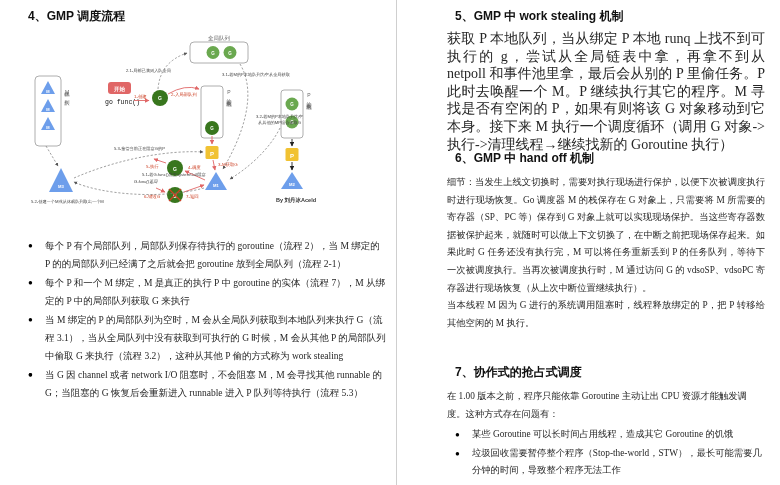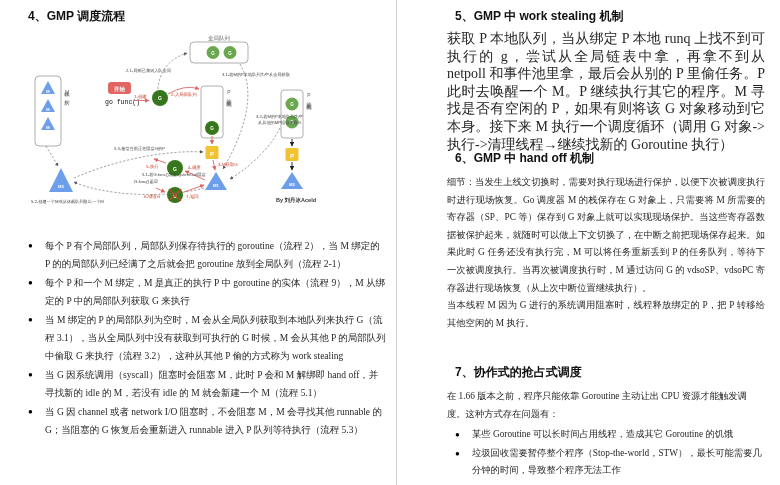--- a/index.html
+++ b/index.html
@@ -156,35 +156,35 @@
   <text class="nletter" x="31" y="156" font-size="4.2">M3</text>
   <text class="dlabel" x="1" y="171">5.2-创建一个M或从休眠队列取出一个M</text>
   <path class="dash" d="M16,114 L28,134" marker-end="url(#arD)"></path>
   <path class="dash" d="M44,146 C90,126 140,118 173,120" marker-end="url(#arD)"></path>
   <text class="dlabel" x="84" y="118">5.3-接管当前正在阻塞G的P</text>
 </svg>
 </div>
 
 <div class="bullets">
   <div class="bullet"><span class="dot">●</span><span>每个 P 有个局部队列，局部队列保存待执行的 goroutine（流程 2），当 M 绑定的 P 的的局部队列已经满了之后就会把 goroutine 放到全局队列（流程 2-1）</span></div>
-  <div class="bullet"><span class="dot">●</span><span>每个 P 和一个 M 绑定，M 是真正的执行 P 中 goroutine 的实体（流程 9），M 从绑定的 P 中的局部队列获取 G 来执行</span></div>
+  <div class="bullet"><span class="dot">●</span><span>每个 P 和一个 M 绑定，M 是真正的执行 P 中 goroutine 的实体（流程 7），M 从绑定的 P 中的局部队列获取 G 来执行</span></div>
   <div class="bullet"><span class="dot">●</span><span>当 M 绑定的 P 的局部队列为空时，M 会从全局队列获取到本地队列来执行 G（流程 3.1），当从全局队列中没有获取到可执行的 G 时候，M 会从其他 P 的局部队列中偷取 G 来执行（流程 3.2），这种从其他 P 偷的方式称为 work stealing</span></div>
-  <div class="bullet"><span class="dot">●</span><span>当 G 因系统调用（syscall）阻塞时会阻塞 M，此时 P 会和 M 解绑即 hand off，并寻找新的 idle 的 M，若没有 idle 的 M 就会新建一个 M（流程 5.1）</span></div>
+  <div class="bullet"><span class="dot">●</span></div>
   <div class="bullet"><span class="dot">●</span><span>当 G 因 channel 或者 network I/O 阻塞时，不会阻塞 M，M 会寻找其他 runnable 的 G；当阻塞的 G 恢复后会重新进入 runnable 进入 P 队列等待执行（流程 5.3）</span></div>
 </div>
 
 <div class="right-col">
   <h2 class="rc-h5">5、GMP 中 work stealing 机制</h2>
   <p class="rc-p5">获取 P 本地队列，当从绑定 P 本地 runq 上找不到可执行的 g，尝试从全局链表中拿，再拿不到从 netpoll 和事件池里拿，最后会从别的 P 里偷任务。P 此时去唤醒一个 M。P 继续执行其它的程序。M 寻找是否有空闲的 P，如果有则将该 G 对象移动到它本身。接下来 M 执行一个调度循环（调用 G 对象-&gt;执行-&gt;清理线程→继续找新的 Goroutine 执行）</p>
 
   <h2 class="rc-h6">6、GMP 中 hand off 机制</h2>
   <div class="rc-p6">
     <p>细节：当发生上线文切换时，需要对执行现场进行保护，以便下次被调度执行时进行现场恢复。Go 调度器 M 的栈保存在 G 对象上，只需要将 M 所需要的寄存器（SP、PC 等）保存到 G 对象上就可以实现现场保护。当这些寄存器数据被保护起来，就随时可以做上下文切换了，在中断之前把现场保存起来。如果此时 G 任务还没有执行完，M 可以将任务重新丢到 P 的任务队列，等待下一次被调度执行。当再次被调度执行时，M 通过访问 G 的 vdsoSP、vdsoPC 寄存器进行现场恢复（从上次中断位置继续执行）。</p>
     <p>当本线程 M 因为 G 进行的系统调用阻塞时，线程释放绑定的 P，把 P 转移给其他空闲的 M 执行。</p>
   </div>
 
   <h2 class="rc-h7">7、协作式的抢占式调度</h2>
-  <p class="rc-p7">在 1.66 版本之前，程序只能依靠 Goroutine 主动让出 CPU 资源才能触发调度。这种方式存在问题有：</p>
+  <p class="rc-p7">在 1.00 版本之前，程序只能依靠 Goroutine 主动让出 CPU 资源才能触发调度。这种方式存在问题有：</p>
   <div class="rc-bullets">
     <div class="bullet"><span class="dot">●</span><span>某些 Goroutine 可以长时间占用线程，造成其它 Goroutine 的饥饿</span></div>
     <div class="bullet"><span class="dot">●</span><span>垃圾回收需要暂停整个程序（Stop-the-world，STW），最长可能需要几分钟的时间，导致整个程序无法工作</span></div>
   </div>
 </div>
 
 </body></html>

